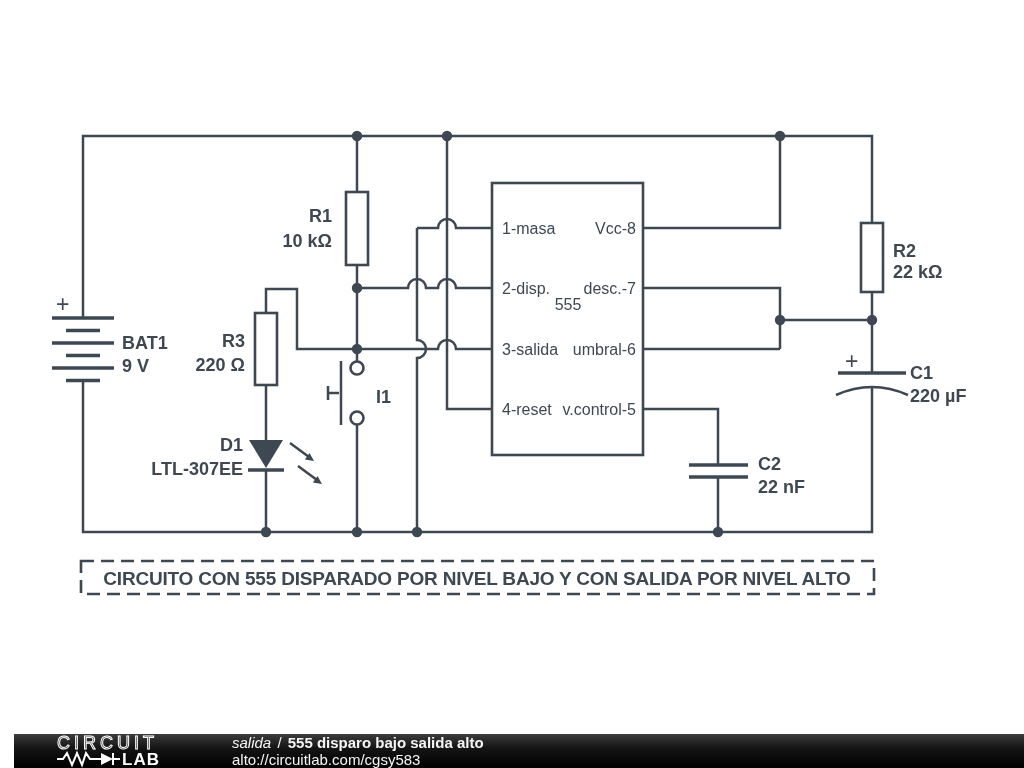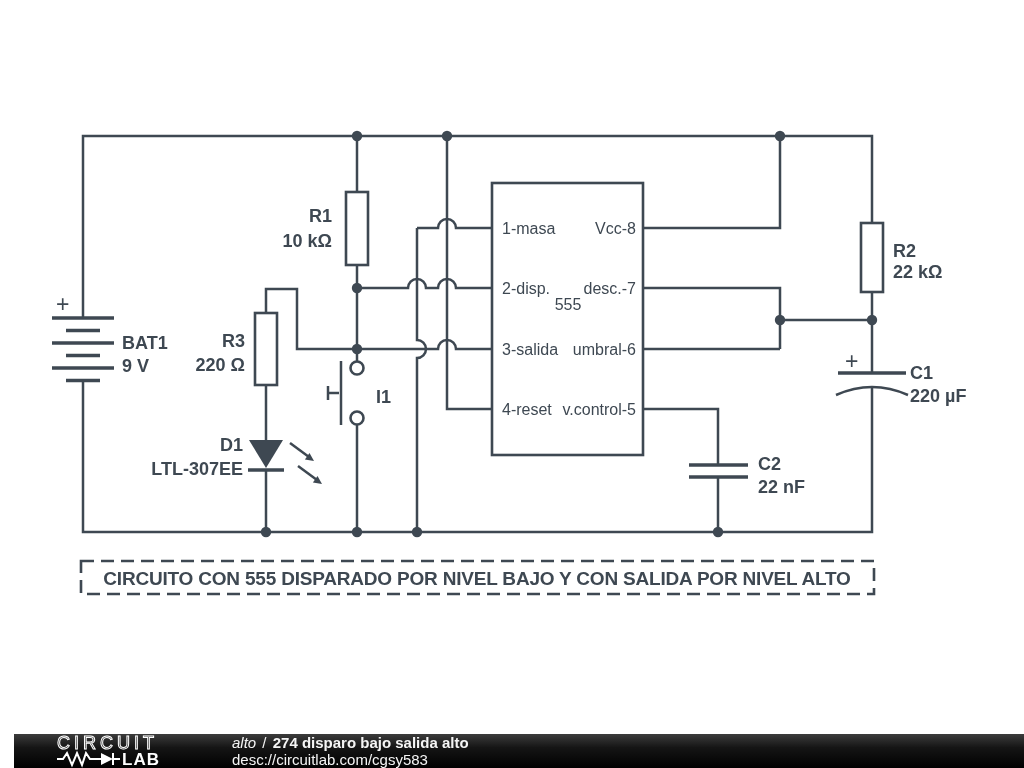--- a/index.html
+++ b/index.html
@@ -163,21 +163,21 @@
       <g stroke="#ffffff" stroke-width="2" fill="none">
         <path d="M1,25 H7 L11,19 L16,31 L21,19 L26,31 L30,19 L34,25 H45"></path>
         <polygon points="45,19 45,31 57,25" fill="#ffffff" stroke="none"></polygon>
         <path d="M57,19 V31"></path>
         <path d="M57,25 H64"></path>
       </g>
       <text x="66" y="31" font-size="17" font-weight="bold" letter-spacing="1" fill="#ffffff" font-family="Liberation Sans, sans-serif">LAB</text>
     </svg>
     <div class="footer-lines">
       <div>
-        <span class="f-author">alto</span>
+        <span class="f-author">salida</span>
         <span class="f-div">/</span>
-        <span class="f-title">274 disparo bajo salida alto</span>
+        <span class="f-title">555 disparo bajo salida alto</span>
       </div>
-      <div class="f-url">desc://circuitlab.com/cgsy583</div>
+      <div class="f-url">alto://circuitlab.com/cgsy583</div>
     </div>
   </div>
 
 </div>
 
 </body></html>

